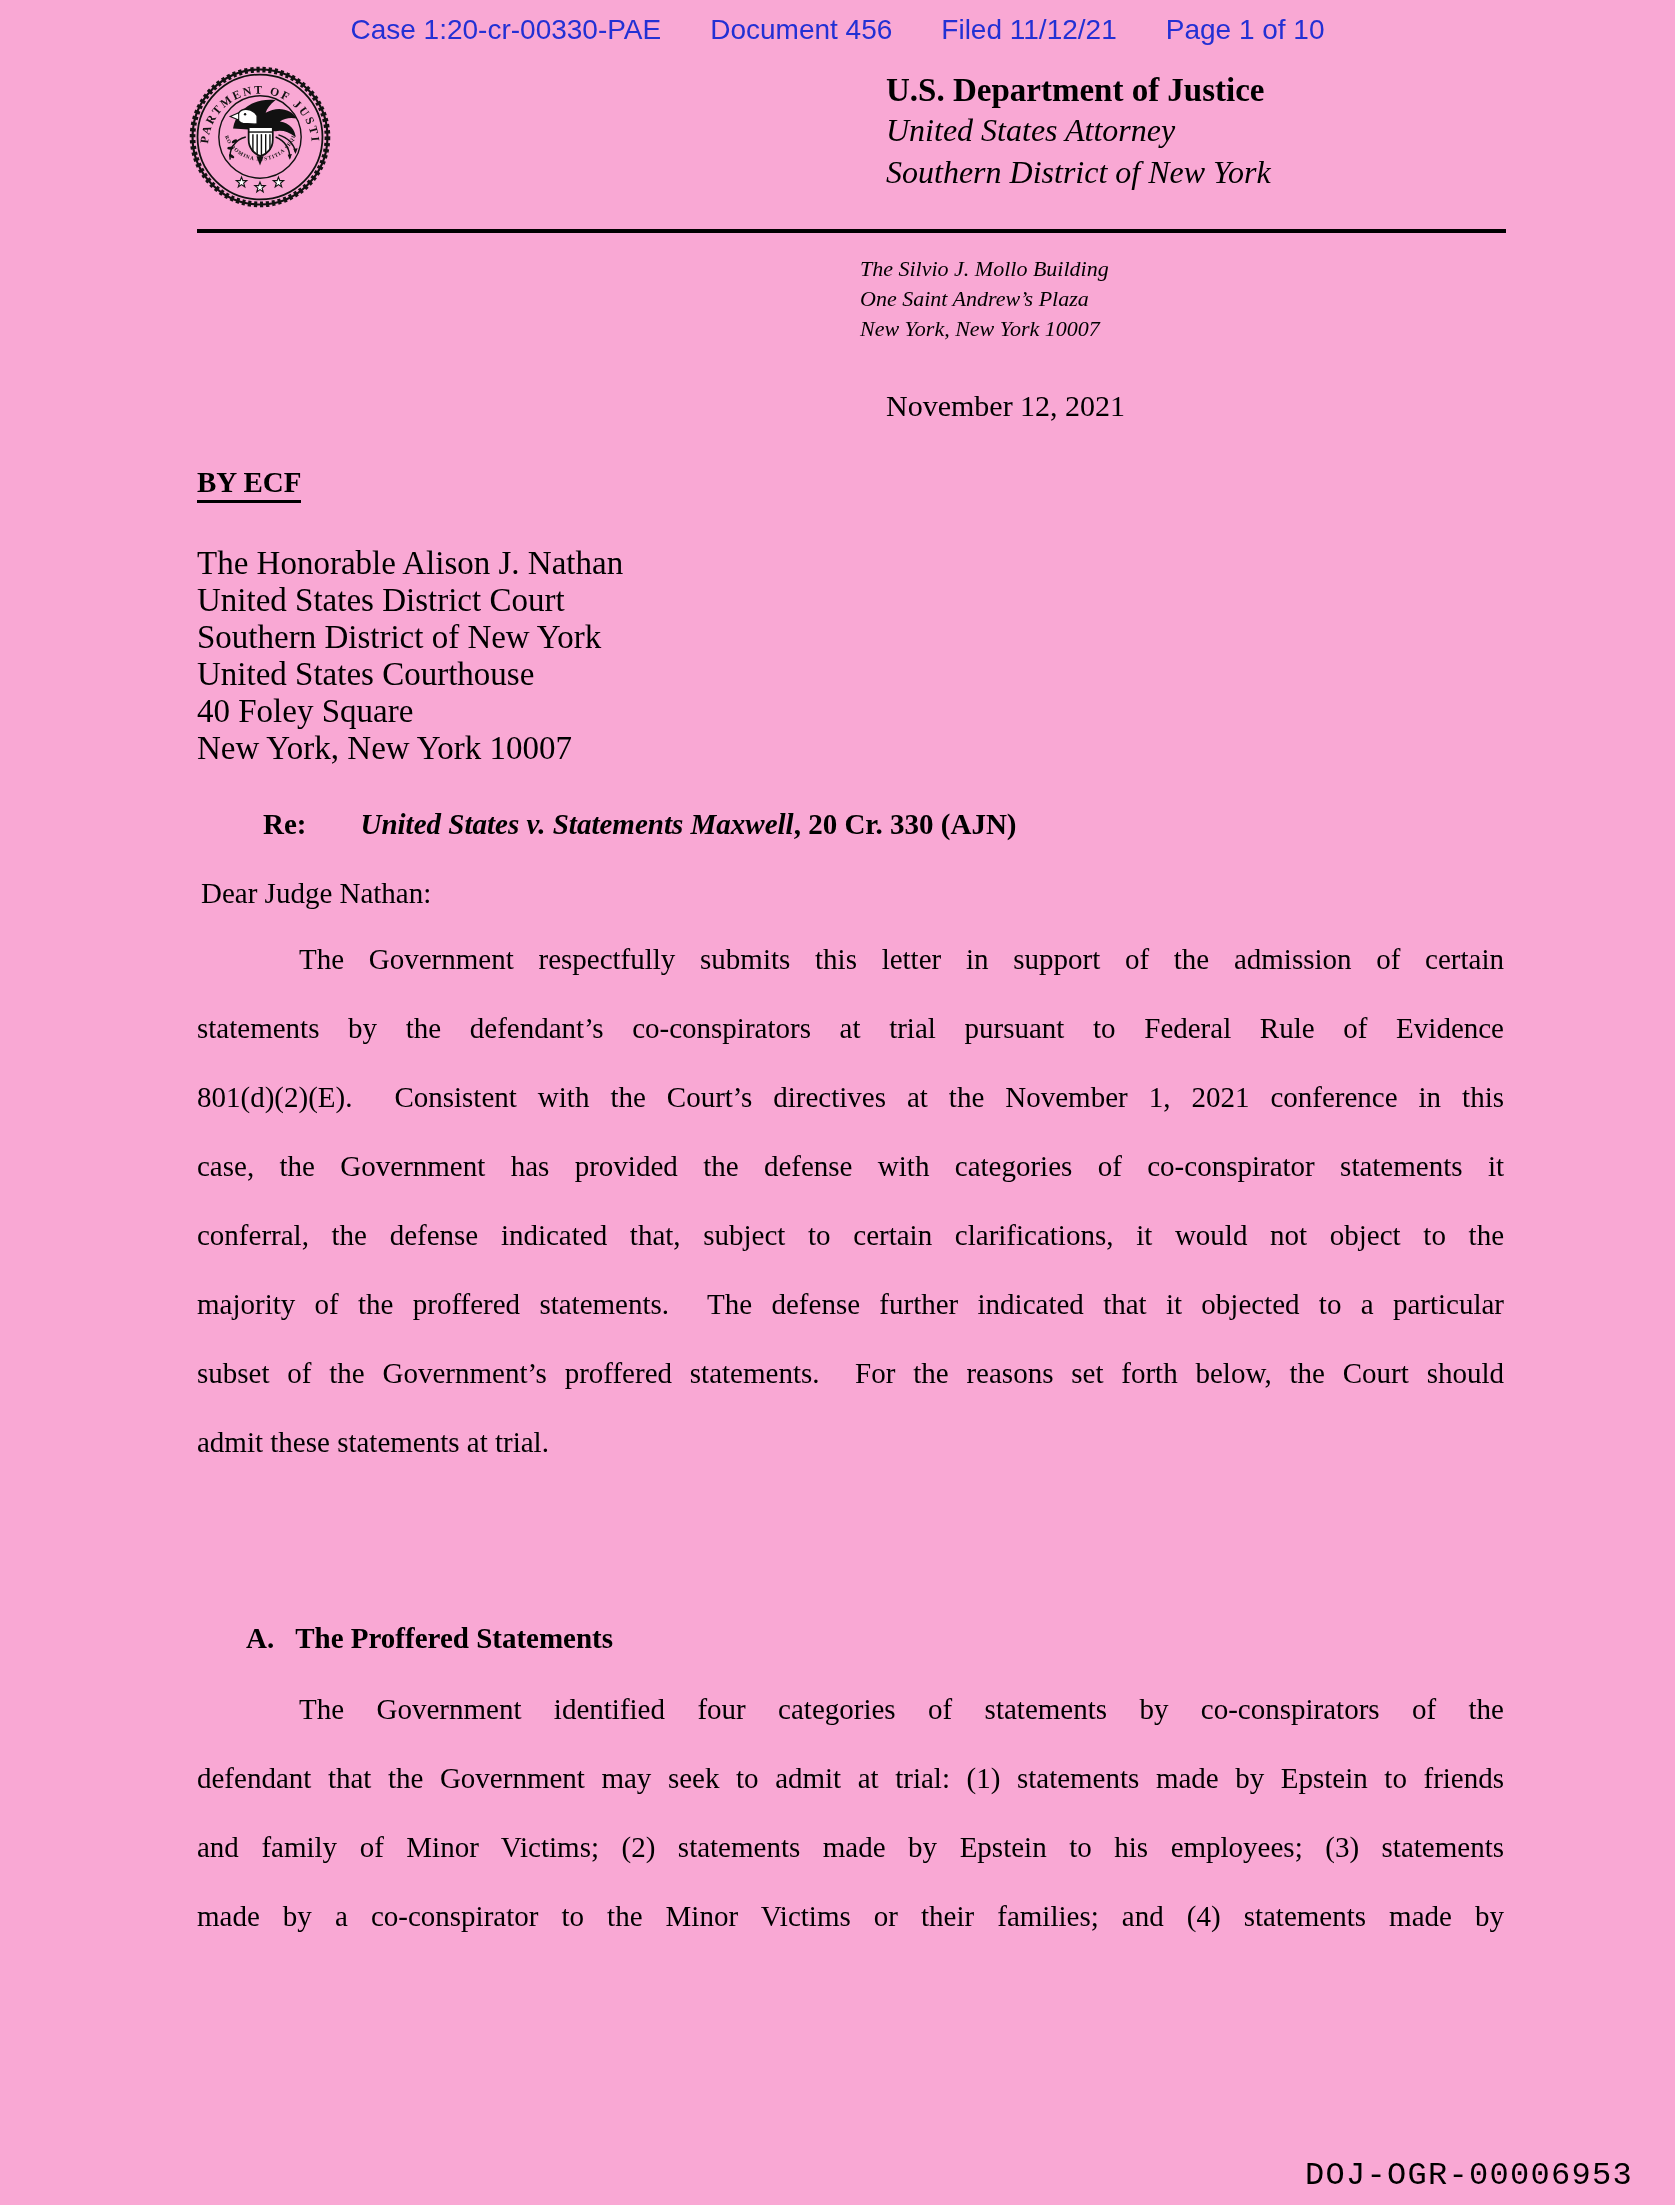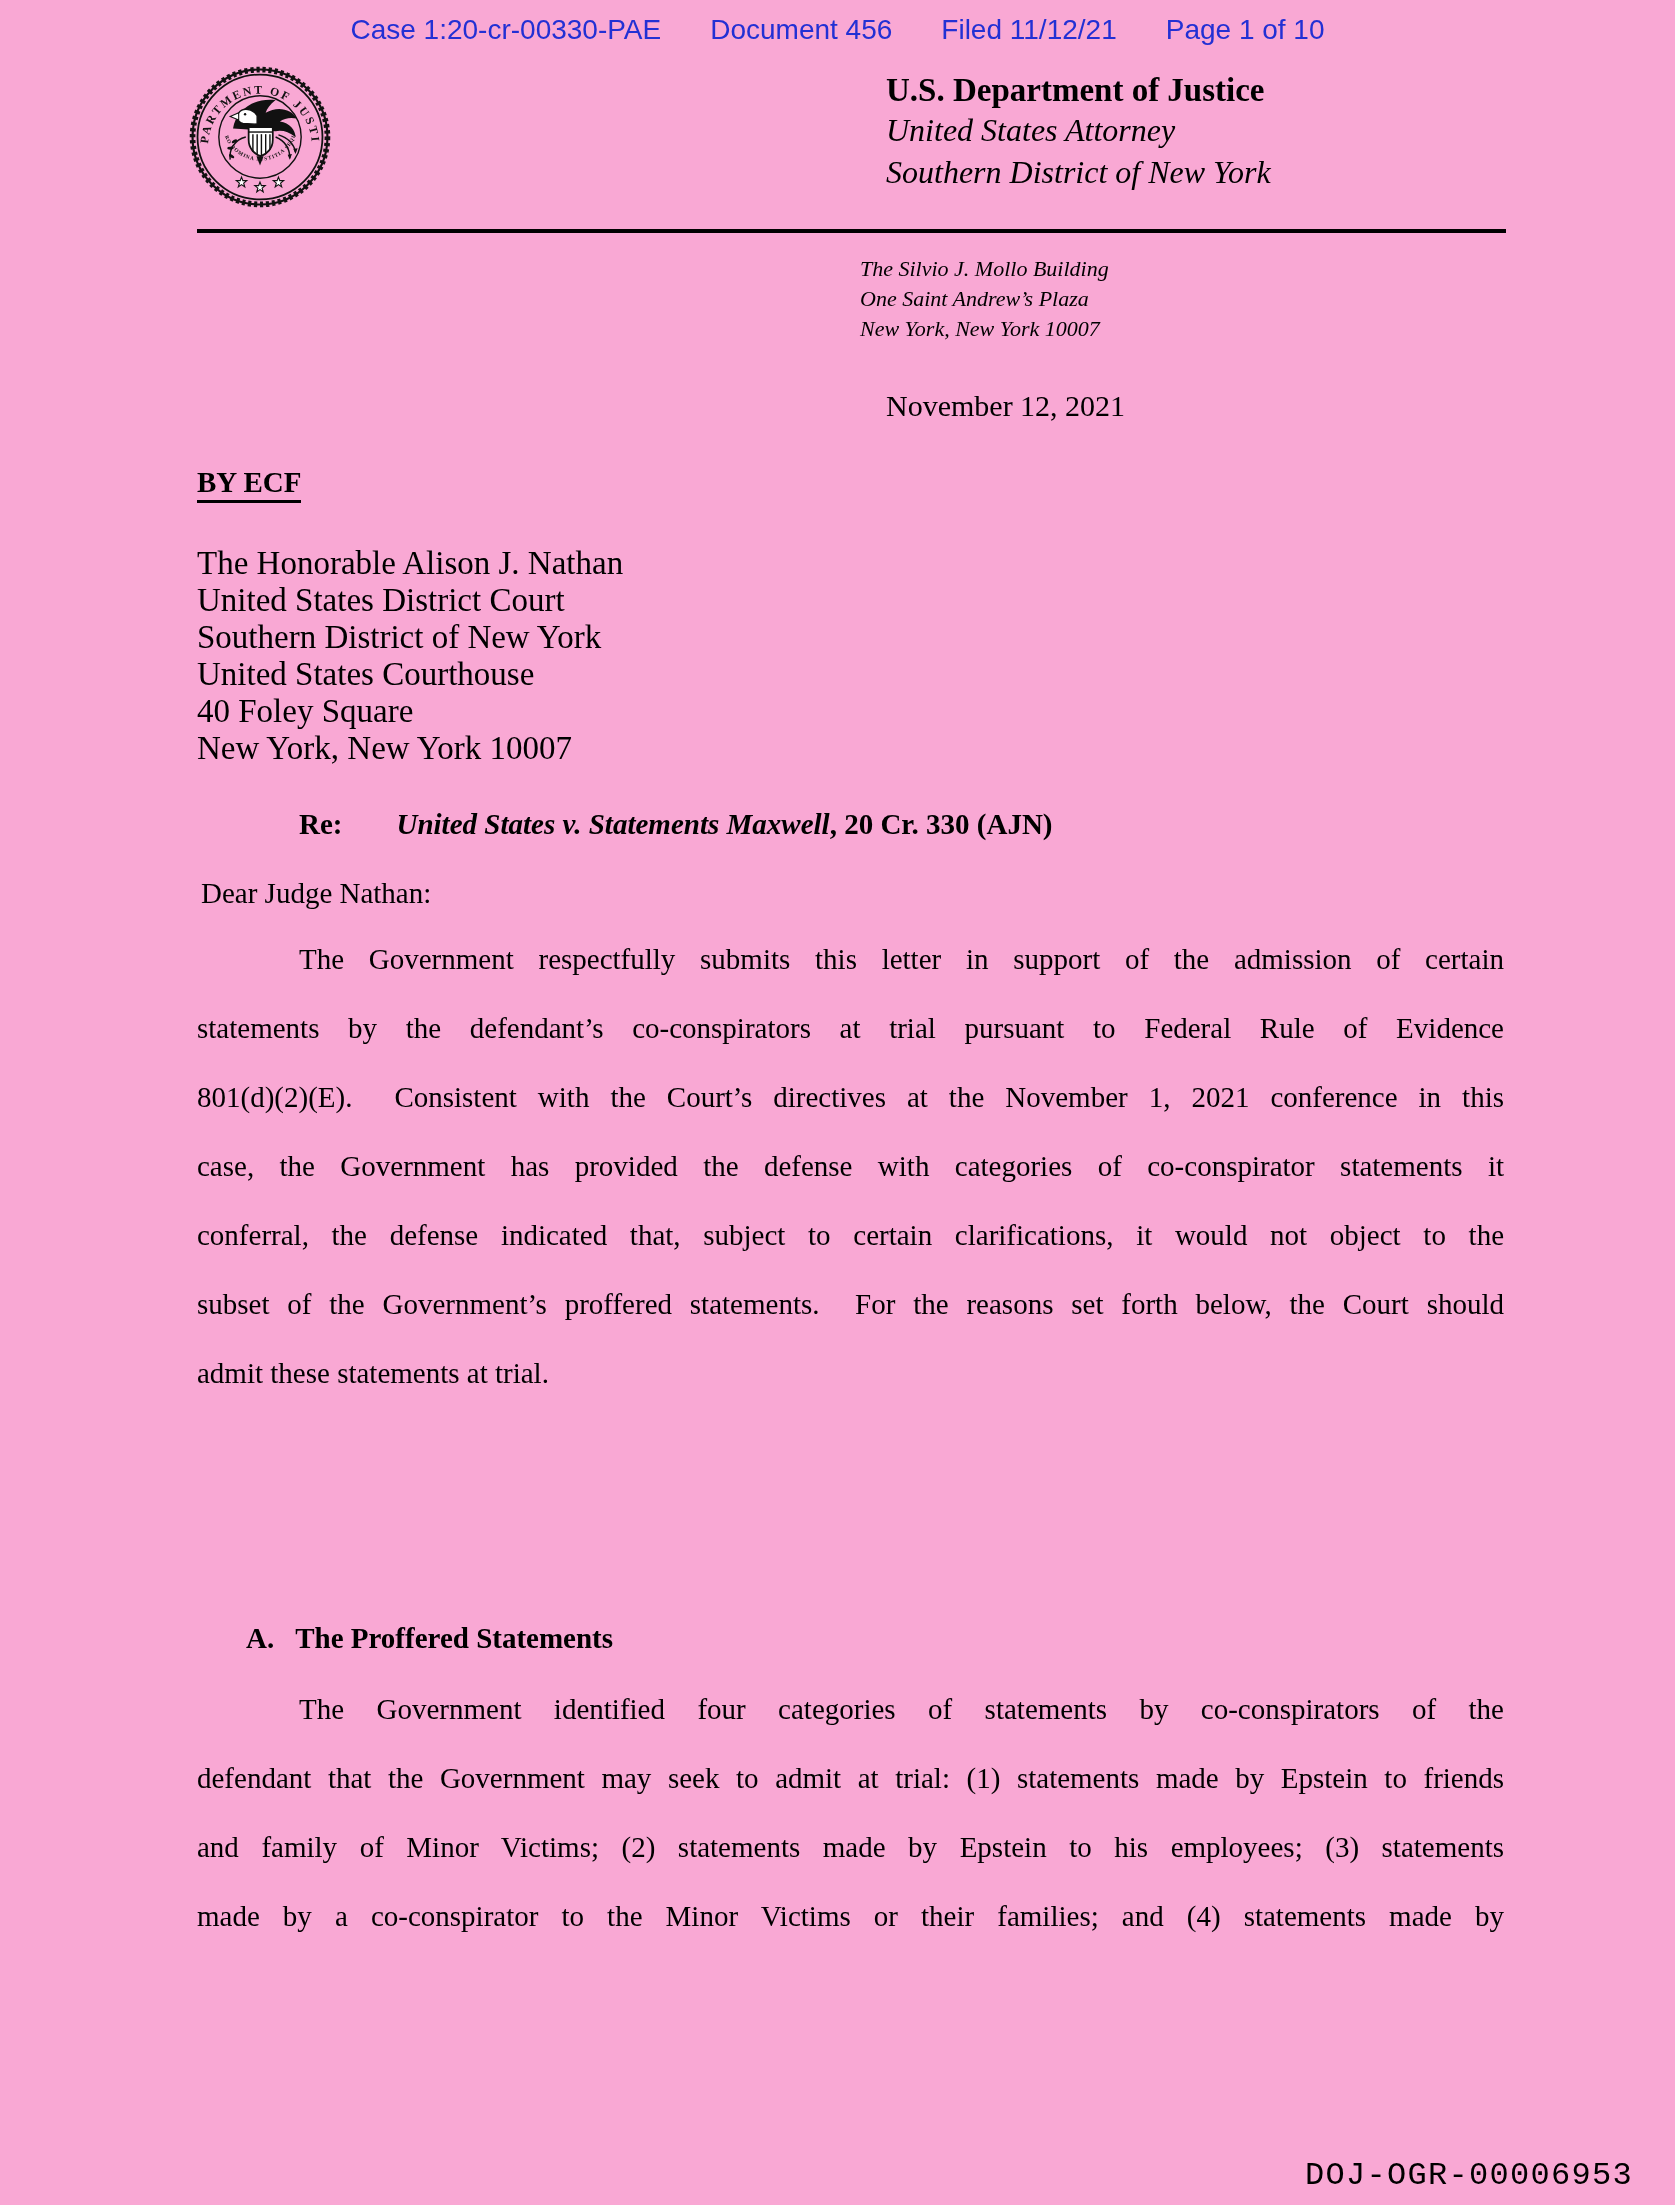--- a/index.html
+++ b/index.html
@@ -29,21 +29,21 @@
   .lh-agency{font-size:33px;font-weight:bold;line-height:37px;}
   .lh-office,.lh-district{font-style:italic;font-size:32px;line-height:42px;}
   .rule{position:absolute;left:197px;top:229px;width:1309px;height:4px;background:#000;}
   .lh-addr{position:absolute;left:860px;top:254px;font-style:italic;font-size:22px;line-height:30px;}
   .date-line{position:absolute;left:886px;top:389px;font-size:30px;}
   
   .byecf{position:absolute;left:197px;top:466px;font-size:29px;font-weight:bold;}
   .byecf span{border-bottom:3.3px solid #000;padding-bottom:2px;}
   .recipient{position:absolute;left:197px;top:545px;font-size:33px;line-height:37px;}
   .re-line{position:absolute;left:197px;top:808px;font-size:29px;font-weight:bold;white-space:nowrap;}
-  .re-label{margin-left:102px;}
+  .re-label{margin-left:66px;}
   .re-tab{display:inline-block;width:54px;}
   .re-case{font-style:italic;}
   .salutation{position:absolute;left:201px;top:877px;font-size:29px;}
   .para{position:absolute;left:197px;width:1307px;font-size:29px;}
   .para1{top:925px;}
   .para2{top:1675px;}
   .bline{min-height:69px;line-height:69px;text-align:justify;text-align-last:justify;}
   .bline.last{text-align-last:left;}
   .bline.indent{padding-left:102px;}
   .heading-a{position:absolute;left:197px;top:1604px;font-size:29px;font-weight:bold;line-height:69px;white-space:nowrap;}
@@ -148,20 +148,21 @@
   </div>
 
   <div class="salutation">Dear Judge Nathan:</div>
 
   <div class="para para1">
     <div class="bline j indent">The Government respectfully submits this letter in support of the admission of certain</div>
     <div class="bline j">statements by the defendant’s co-conspirators at trial pursuant to Federal Rule of Evidence</div>
     <div class="bline j">801(d)(2)(E).&nbsp; Consistent with the Court’s directives at the November 1, 2021 conference in this</div>
     <div class="bline j">case, the Government has provided the defense with categories of co-conspirator statements it</div>
     <div class="bline j">conferral, the defense indicated that, subject to certain clarifications, it would not object to the</div>
+    <div class="bline j">majority of the proffered statements.&nbsp; The defense further indicated that it objected to a particular</div>
     <div class="bline j">subset of the Government’s proffered statements.&nbsp; For the reasons set forth below, the Court should</div>
     <div class="bline last">admit these statements at trial.</div>
   </div>
 
   <div class="heading-a">
     <span class="ha-num">A.</span><span class="ha-tab"></span><span>The Proffered Statements</span>
   </div>
 
   <div class="para para2">
     <div class="bline j indent">The Government identified four categories of statements by co-conspirators of the</div>

